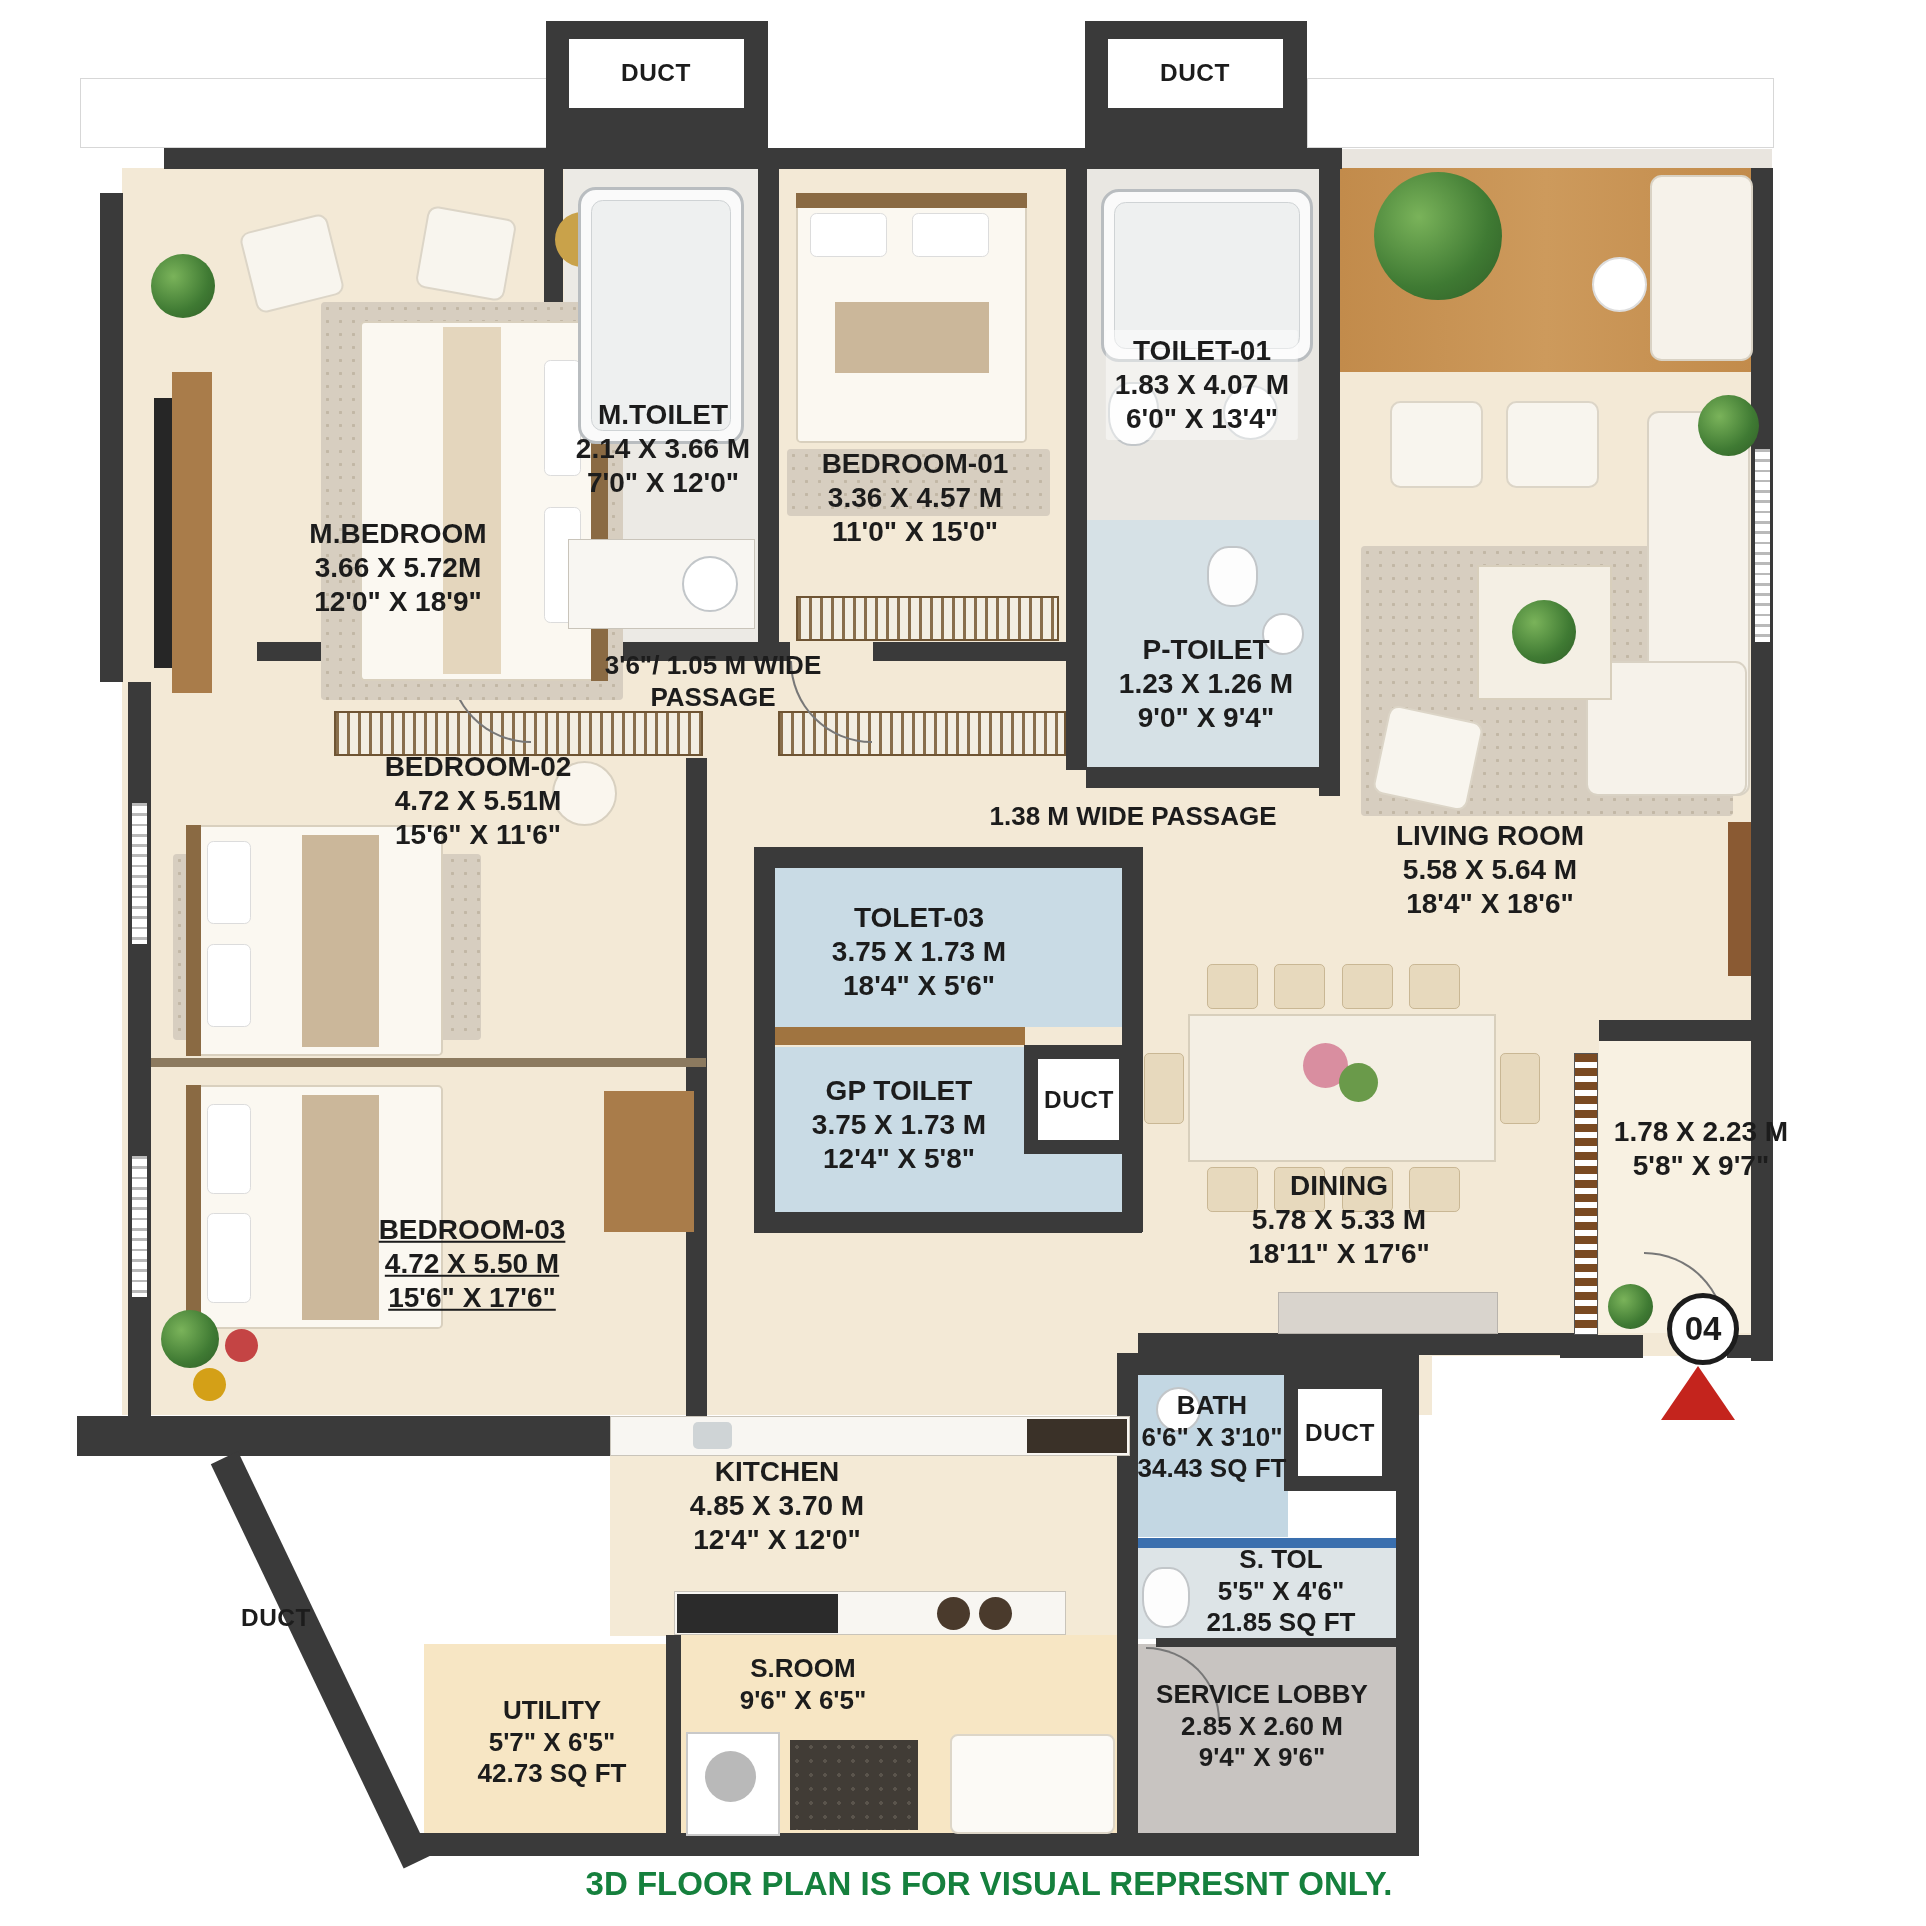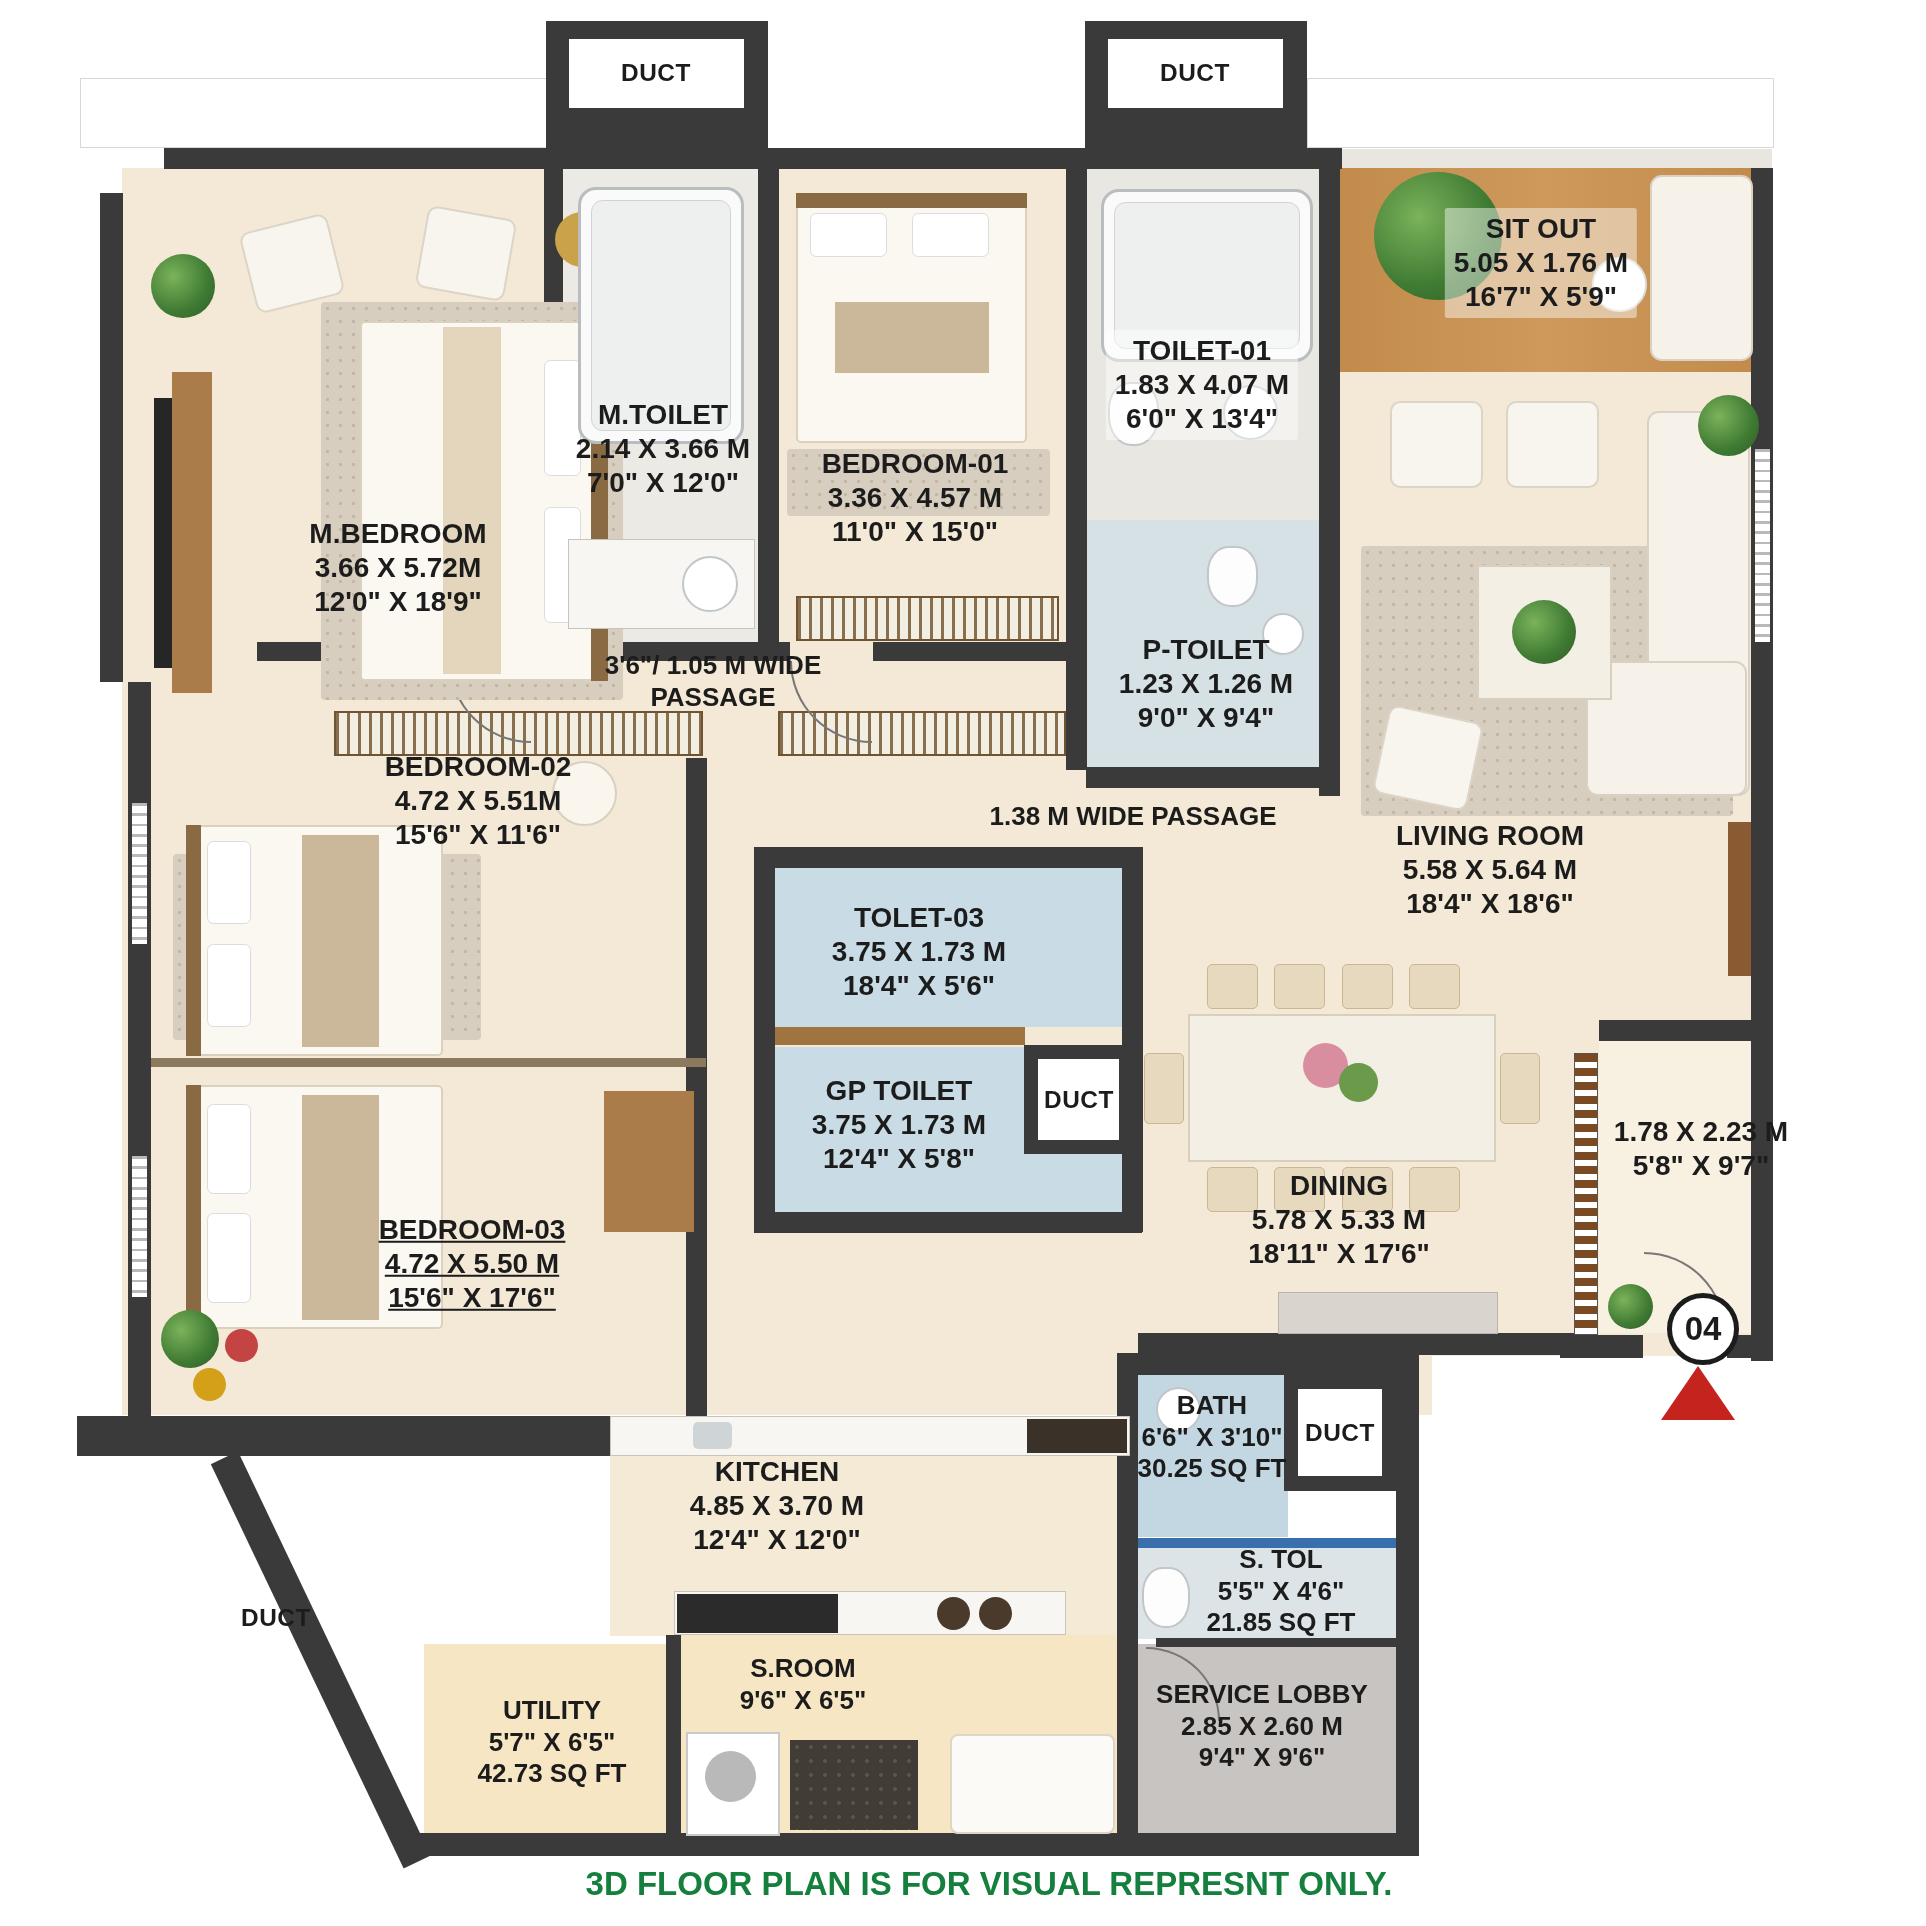--- a/index.html
+++ b/index.html
@@ -240,25 +240,20 @@
   <div class="lbl" style="left:915px;top:498px;">
     <span>BEDROOM-01</span>
     <span>3.36 X 4.57 M</span>
     <span>11'0" X 15'0"</span>
   </div>
   <div class="lbl bg" style="left:1202px;top:385px;">
     <span>TOILET-01</span>
     <span>1.83 X 4.07 M</span>
     <span>6'0" X 13'4"</span>
   </div>
-  <div class="lbl bg" style="left:1541px;top:263px;">
-    <span>SIT OUT</span>
-    <span>5.05 X 1.76 M</span>
-    <span>16'7" X 5'9"</span>
-  </div>
   <div class="lbl" style="left:1206px;top:684px;">
     <span>P-TOILET</span>
     <span>1.23 X 1.26 M</span>
     <span>9'0" X 9'4"</span>
   </div>
   <div class="lbl" style="left:1490px;top:870px;">
     <span>LIVING ROOM</span>
     <span>5.58 X 5.64 M</span>
     <span>18'4" X 18'6"</span>
   </div>
@@ -292,21 +287,21 @@
     <span>5'8" X 9'7"</span>
   </div>
   <div class="lbl" style="left:777px;top:1506px;">
     <span>KITCHEN</span>
     <span>4.85 X 3.70 M</span>
     <span>12'4" X 12'0"</span>
   </div>
   <div class="lbl sm" style="left:1212px;top:1438px;">
     <span>BATH</span>
     <span>6'6" X 3'10"</span>
-    <span>30.25 SQ FT</span>
+    <span>34.43 SQ FT</span>
   </div>
   <div class="lbl sm" style="left:1281px;top:1592px;">
     <span>S. TOL</span>
     <span>5'5" X 4'6"</span>
     <span>21.85 SQ FT</span>
   </div>
   <div class="lbl sm" style="left:1262px;top:1727px;">
     <span>SERVICE LOBBY</span>
     <span>2.85 X 2.60 M</span>
     <span>9'4" X 9'6"</span>

